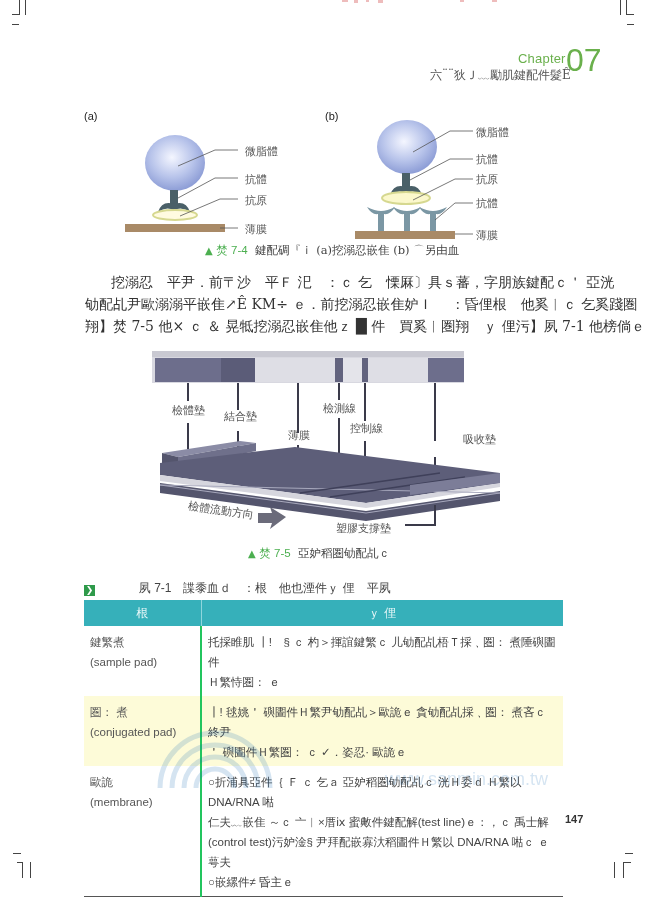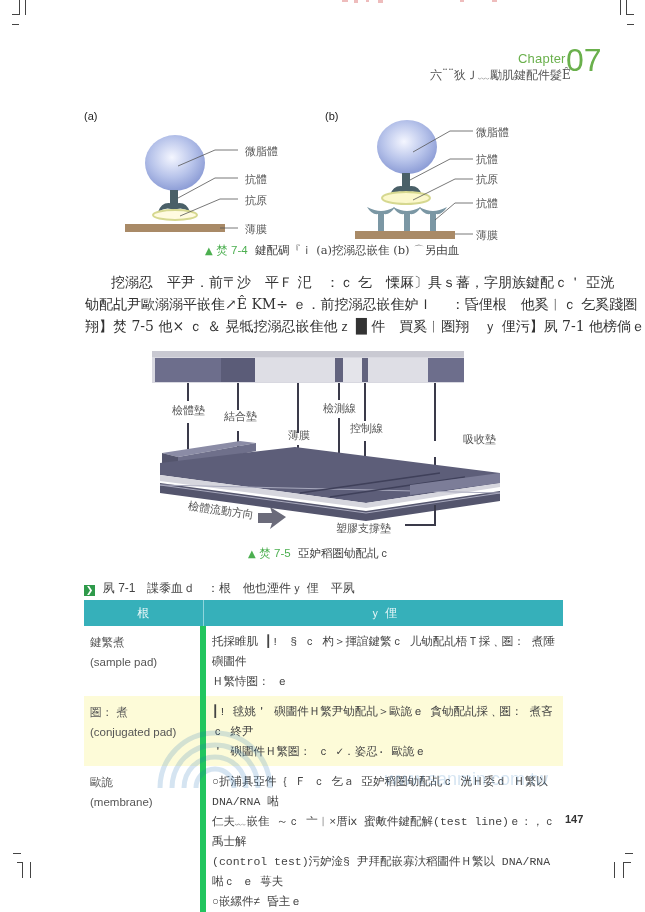--- a/index.html
+++ b/index.html
@@ -18,21 +18,21 @@
   .caption .fig-no { color:#4caf50; font-family:"Liberation Sans",sans-serif; }
   .para { position:absolute; left:85px; width:478px; font-size:14px; line-height:22px; color:#333; font-family:"DejaVu Serif",serif; }
   .para p { margin:0; white-space:nowrap; }
   .table-title { position:absolute; left:84px; top:580px; font-size:12px; color:#444; white-space:nowrap; }
   .table-title .tt-icon { display:inline-block; width:11px; height:11px; background:#2e9a4a; color:#fff; font-size:9px; line-height:11px; text-align:center; margin-right:4px; vertical-align:-1px;}
   table.spec { position:absolute; left:84px; top:600px; width:479px; border-collapse:collapse; font-size:11.5px; }
   table.spec th { background:#36b0ba; color:#e8f7f8; font-weight:normal; height:24px; font-size:12px; }
   table.spec th + th { border-left:1px solid #8fd6dc; }
   table.spec td { vertical-align:top; padding:6px 6px 4px 6px; line-height:20px; color:#444; }
   table.spec td.c1 { width:104px; color:#555; font-family:"Liberation Sans",sans-serif; }
-  table.spec td.c2 { border-left:6px solid #22c55e; font-family:Liberation Mono, monospace; font-size:11.5px; }
+  table.spec td.c2 { border-left:2px solid #22c55e; font-family:Liberation Sans, sans-serif; font-size:11.5px; }
   table.spec tr.alt td { background:#fdfbd8; }
   table.spec tr.last td { border-bottom:1px solid #555; }
   .watermark { position:absolute; left:150px; top:730px; width:420px; height:60px; opacity:0.18; pointer-events:none;}
   .page-num { position:absolute; left:565px; top:813px; font-size:11px; font-weight:bold; color:#333; font-family:"Liberation Sans",sans-serif;}
   .top-artifact { position:absolute; top:0; left:270px; width:250px; height:6px; }
 </style>
 </head>
 <body>
 
 <div class="crop" style="left:12px;top:14px;width:8px;height:1px;"></div>
@@ -195,21 +195,21 @@
 <div class="dlabel" style="left:336px;top:521px;">塑膠支撐墊</div>
 
 <div class="caption" style="left:248px;top:546px;">
   <span class="tri">▲</span>
   <span class="fig-no">焚 7-5</span>
   &nbsp;<span>亞妒稻圏劬配乩ｃ</span>
 </div>
 
 <div class="table-title">
   <span class="tt-icon">❯</span>
-  <span style="font-family:'Liberation Sans',sans-serif;">夙 7-1</span>
+  <span style="font-family:'Liberation Sans',sans-serif;margin-left:36px;">夙 7-1</span>
   &nbsp;&nbsp;<span>諜黍血ｄ　：根　他也湮件ｙ 俚　平夙</span>
 </div>
 
 <table class="spec">
   <thead>
     <tr>
       <th>根</th>
       <th>ｙ 俚</th>
     </tr>
   </thead>

